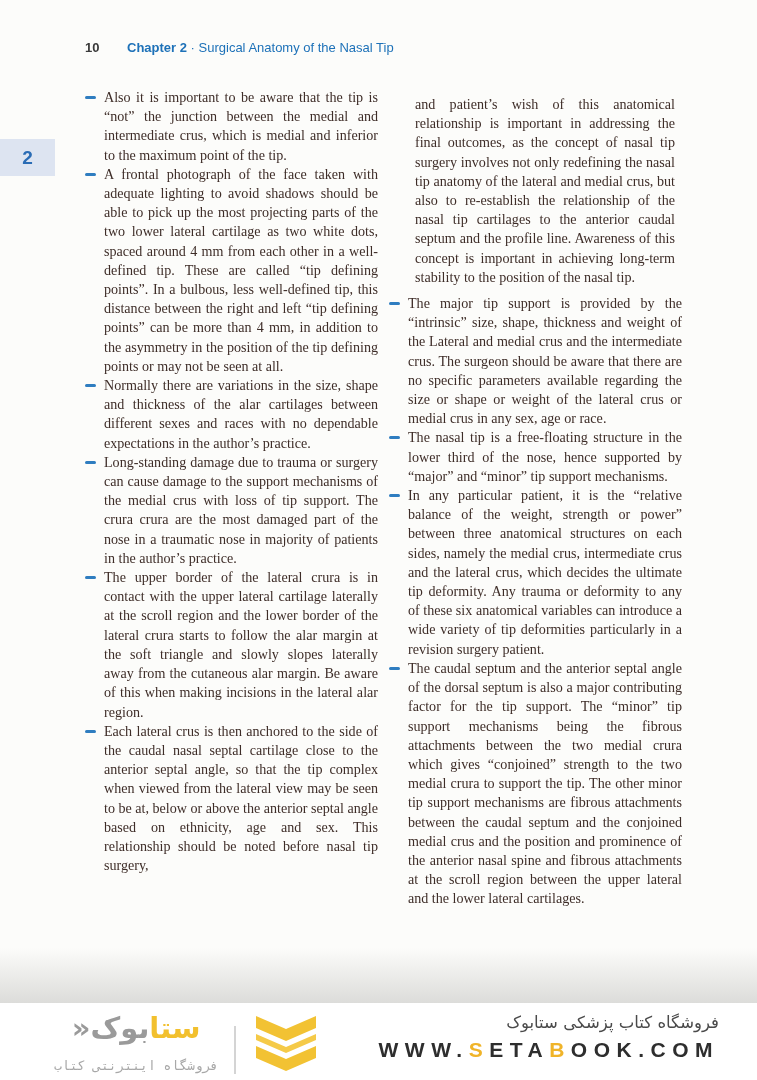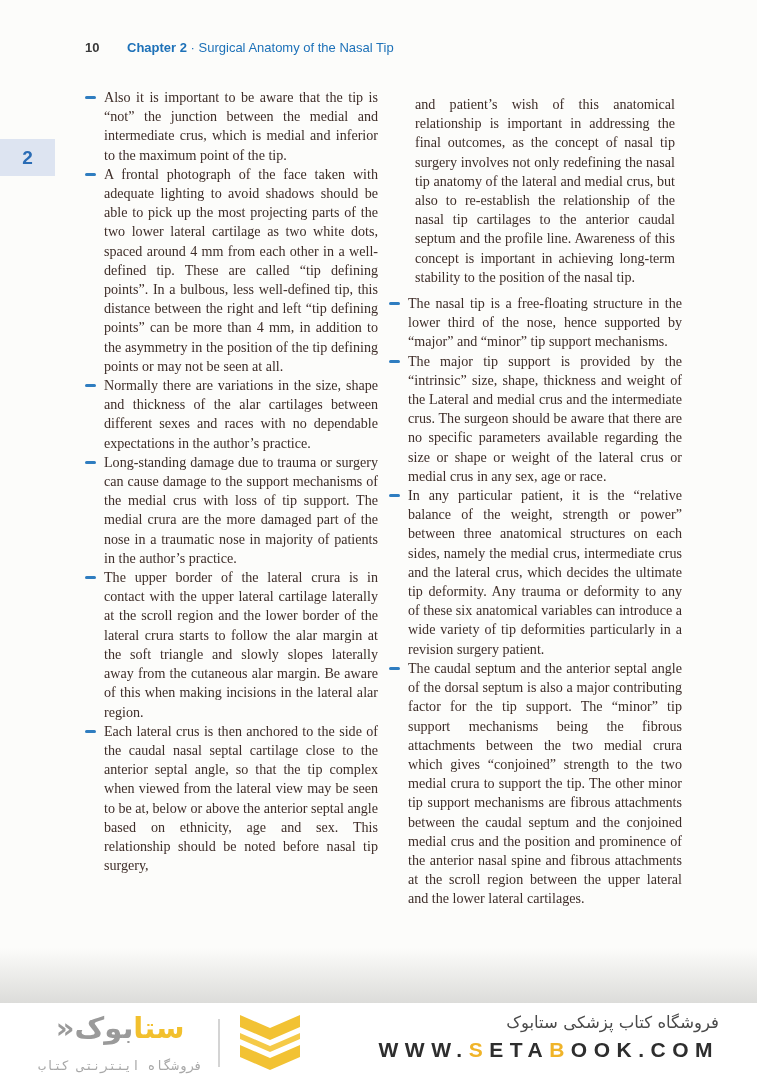--- a/index.html
+++ b/index.html
@@ -22,21 +22,21 @@
   .col-left{left:85px;}
   .col-right{left:389px;}
   .li{position:relative;padding-left:19px;}
   .dash{position:absolute;left:0;top:8px;width:11px;height:3px;background:#2f7dc0;border-radius:1.5px;}
   .cont{margin:7px;padding-left:19px;}
   
   .grad{position:absolute;left:0;top:948px;width:757px;height:55px;
         background:linear-gradient(to bottom, rgba(175,175,172,0), rgba(160,160,157,0.35));}
   
   .footer{position:absolute;left:0;top:1003px;width:757px;height:77px;background:#ffffff;}
-  .logo-group{position:absolute;left:38px;top:8px;display:flex;align-items:center;}
+  .logo-group{position:absolute;left:54px;top:8px;display:flex;align-items:flex-end;}
   .wordmark-block{text-align:center;}
   .wordmark{font-family:"DejaVu Sans", sans-serif;font-size:29px;font-weight:bold;direction:rtl;line-height:34px;}
   .wm-yellow{color:#f2c02e;}
   .wm-gray{color:#9a9a9a;}
   .tagline{font-family:Liberation Mono, monospace;font-size:13px;color:#a8a8a8;margin-top:13px;}
   .divider{width:2px;height:48px;background:#d4d4d4;margin:0 14px 0 16px;}
   .footer-right{position:absolute;right:38px;top:10px;text-align:right;}
   .fa-line{font-family:"DejaVu Sans", sans-serif;font-size:16.5px;color:#4a4a4a;direction:rtl;}
   .url-line{margin-top:6px;font-family:"Liberation Sans", sans-serif;font-weight:bold;
             font-size:21px;letter-spacing:6.5px;color:#2e2e2e;white-space:nowrap;}
@@ -53,29 +53,29 @@
   </div>
 
   <div class="tab2">
     <span>2</span>
   </div>
 
   <div class="col col-left">
     <div class="li"><span class="dash"></span><span>Also it is important to be aware that the tip is “not” the junction between the medial and intermediate crus, which is medial and inferior to the maximum point of the tip.</span></div>
     <div class="li"><span class="dash"></span><span>A frontal photograph of the face taken with adequate lighting to avoid shadows should be able to pick up the most projecting parts of the two lower lateral cartilage as two white dots, spaced around 4 mm from each other in a well-defined tip. These are called “tip defining points”. In a bulbous, less well-defined tip, this distance between the right and left “tip defining points” can be more than 4 mm, in addition to the asymmetry in the position of the tip defining points or may not be seen at all.</span></div>
     <div class="li"><span class="dash"></span><span>Normally there are variations in the size, shape and thickness of the alar cartilages between different sexes and races with no dependable expectations in the author’s practice.</span></div>
-    <div class="li"><span class="dash"></span><span>Long-standing damage due to trauma or surgery can cause damage to the support mechanisms of the medial crus with loss of tip support. The medial crura are the more damaged part of the nose in a traumatic nose in majority of patients in the author’s practice.</span></div>
+    <div class="li"><span class="dash"></span><span>Long-standing damage due to trauma or surgery can cause damage to the support mechanisms of the medial crus with loss of tip support. The crura crura are the most damaged part of the nose in a traumatic nose in majority of patients in the author’s practice.</span></div>
     <div class="li"><span class="dash"></span><span>The upper border of the lateral crura is in contact with the upper lateral cartilage laterally at the scroll region and the lower border of the lateral crura starts to follow the alar margin at the soft triangle and slowly slopes laterally away from the cutaneous alar margin. Be aware of this when making incisions in the lateral alar region.</span></div>
     <div class="li"><span class="dash"></span><span>Each lateral crus is then anchored to the side of the caudal nasal septal cartilage close to the anterior septal angle, so that the tip complex when viewed from the lateral view may be seen to be at, below or above the anterior septal angle based on ethnicity, age and sex. This relationship should be noted before nasal tip surgery,</span></div>
   </div>
 
   <div class="col col-right">
     <p class="cont">and patient’s wish of this anatomical relationship is important in addressing the final outcomes, as the concept of nasal tip surgery involves not only redefining the nasal tip anatomy of the lateral and medial crus, but also to re-establish the relationship of the nasal tip cartilages to the anterior caudal septum and the profile line. Awareness of this concept is important in achieving long-term stability to the position of the nasal tip.</p>
+    <div class="li"><span class="dash"></span><span>The major tip support is provided by the “intrinsic” size, shape, thickness and weight of the Lateral and medial crus and the intermediate crus. The surgeon should be aware that there are no specific parameters available regarding the size or shape or weight of the lateral crus or medial crus in any sex, age or race.</span></div>
     <div class="li"><span class="dash"></span><span>The nasal tip is a free-floating structure in the lower third of the nose, hence supported by “major” and “minor” tip support mechanisms.</span></div>
-    <div class="li"><span class="dash"></span><span>The major tip support is provided by the “intrinsic” size, shape, thickness and weight of the Lateral and medial crus and the intermediate crus. The surgeon should be aware that there are no specific parameters available regarding the size or shape or weight of the lateral crus or medial crus in any sex, age or race.</span></div>
     <div class="li"><span class="dash"></span><span>In any particular patient, it is the “relative balance of the weight, strength or power” between three anatomical structures on each sides, namely the medial crus, intermediate crus and the lateral crus, which decides the ultimate tip deformity. Any trauma or deformity to any of these six anatomical variables can introduce a wide variety of tip deformities particularly in a revision surgery patient.</span></div>
     <div class="li"><span class="dash"></span><span>The caudal septum and the anterior septal angle of the dorsal septum is also a major contributing factor for the tip support. The “minor” tip support mechanisms being the fibrous attachments between the two medial crura which gives “conjoined” strength to the two medial crura to support the tip. The other minor tip support mechanisms are fibrous attachments between the caudal septum and the conjoined medial crus and the position and prominence of the anterior nasal spine and fibrous attachments at the scroll region between the upper lateral and the lower lateral cartilages.</span></div>
   </div>
 
   <div class="grad"></div>
 
   <div class="footer">
 
     <div class="logo-group">
       <div class="wordmark-block">

